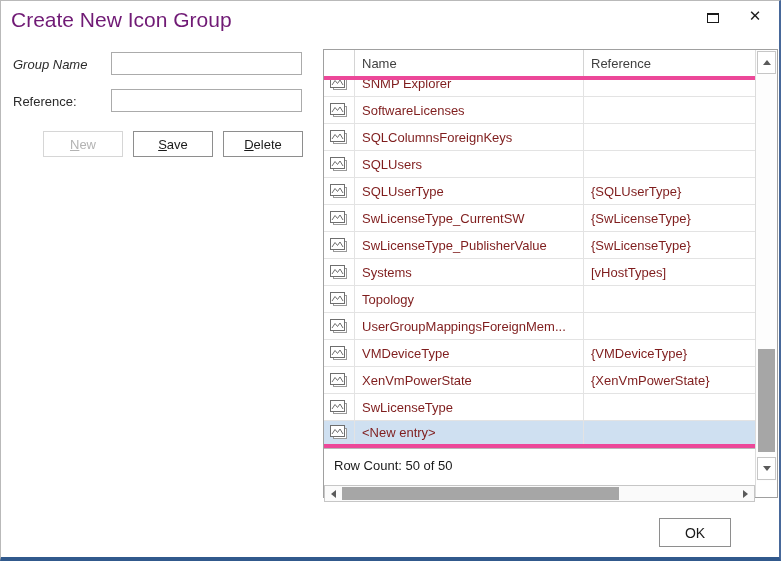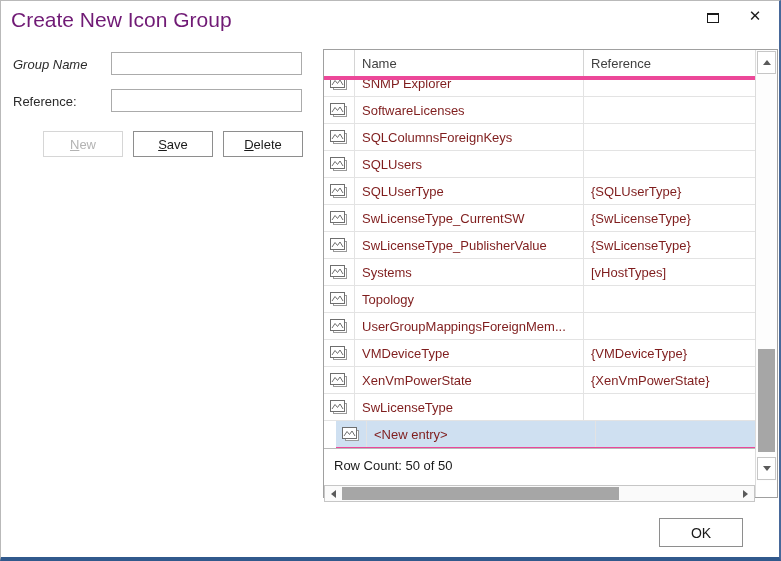--- a/index.html
+++ b/index.html
@@ -30,21 +30,21 @@
   .btn{
     position:absolute;box-sizing:border-box;background:#fff;border:1px solid #8e8e8e;
     font-size:13px;color:#1a1a1a;font-family:"Liberation Sans","DejaVu Sans",sans-serif;
     display:flex;align-items:center;justify-content:center;cursor:default;padding:0;
   }
   .btn u{text-decoration:underline;}
   .btn:disabled,.btn.disabled{border-color:#d6d6d6;color:#b3b3b3;}
   .btn-new{left:42px;top:130px;width:80px;height:26px;}
   .btn-save{left:132px;top:130px;width:80px;height:26px;}
   .btn-delete{left:222px;top:130px;width:80px;height:26px;}
-  .btn-ok{left:658px;top:517px;width:84px;height:29px;font-size:14px;}
+  .btn-ok{left:658px;top:517px;width:72px;height:29px;font-size:14px;}
 
   
   .grid{
     position:absolute;left:322px;top:48px;width:455px;height:449px;box-sizing:border-box;
     border:1px solid #a0a0a0;background:#fff;display:flex;
   }
   .grid-main{width:431px;display:flex;flex-direction:column;}
   .grid-header{height:26px;display:flex;border-bottom:4px solid #ec4899;flex:none;}
   .hcell{box-sizing:border-box;font-size:13px;color:#3f3f3f;display:flex;align-items:center;}
   .hcell-icon{width:31px;border-right:1px solid #d4d4d4;}
@@ -52,21 +52,21 @@
   .hcell-ref{flex:1;padding-left:7px;}
   .rows{flex:none;}
   .row{height:27px;overflow:hidden;position:relative;background:#fff;}
   .row.clipped{height:17px;}
   .row.clipped .row-inner{top:-10px;}
   .row-inner{position:relative;top:0;height:27px;display:flex;box-sizing:border-box;border-bottom:1px solid #e3e3e3;}
   .cell{box-sizing:border-box;display:flex;align-items:center;font-size:13px;color:#7f1d1d;}
   .cell-icon{width:31px;border-right:1px solid #e3e3e3;justify-content:center;}
   .cell-name{width:229px;border-right:1px solid #e3e3e3;padding-left:7px;white-space:nowrap;overflow:hidden;}
   .cell-ref{flex:1;padding-left:7px;white-space:nowrap;overflow:hidden;}
-  .row.selected .row-inner{background:#cfe0f1;border-bottom:1px solid #ec4899;margin-left:12px;}
+  .row.selected .row-inner{background:#cfe0f1;border-bottom:4px solid #ec4899;}
   .status-bar{height:37px;border-top:1px solid #b9b9b9;box-sizing:border-box;flex:none;}
   .status-text{font-size:13px;color:#1a1a1a;padding:9px 0 0 10px;}
   
   .hscroll{height:17px;flex:none;display:flex;box-sizing:border-box;border:1px solid #c6c6c6;background:#fafafa;align-items:stretch;}
   .hs-btn{width:17px;flex:none;display:flex;align-items:center;justify-content:center;}
   .hs-track{flex:1;position:relative;}
   .hs-thumb{position:absolute;left:0;top:1px;bottom:1px;width:70%;background:#a6a6a6;}
   .tri{width:0;height:0;display:block;}
   .tri-left{border-top:4px solid transparent;border-bottom:4px solid transparent;border-right:5px solid #5a5a5a;}
   .tri-right{border-top:4px solid transparent;border-bottom:4px solid transparent;border-left:5px solid #5a5a5a;}

